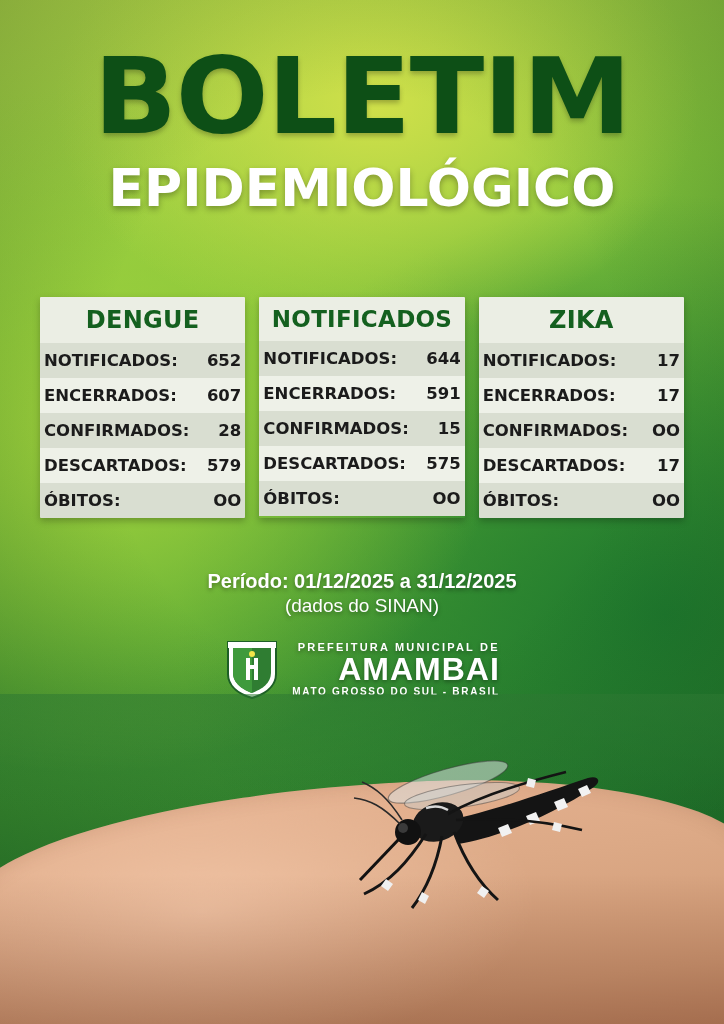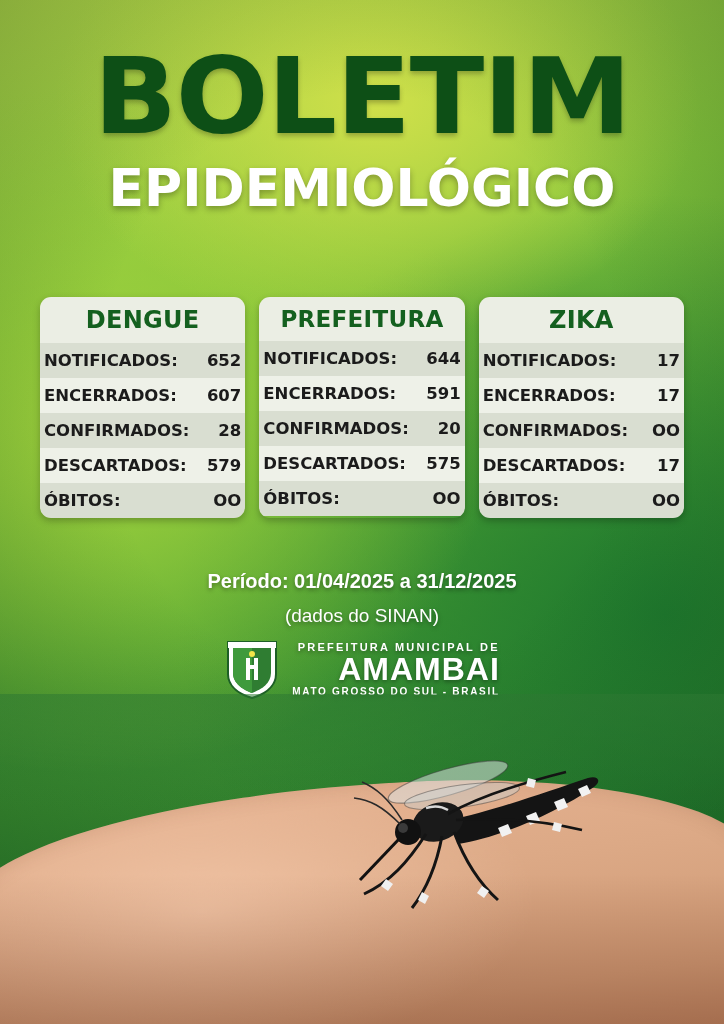--- a/index.html
+++ b/index.html
@@ -52,21 +52,21 @@
   
   .cards {
     position:absolute;
     top:297px; left:40px; right:40px;
     display:flex;
     gap:14px;
     justify-content:center;
   }
   .card {
     flex:1 1 0;
-    border-radius:11px;
+    border-radius:1px;
     overflow:hidden;
     box-shadow:0 3px 7px rgba(0,0,0,0.25);
   }
   .card-title {
     background:#ebeee4;
     text-align:center;
     font-size:24px;
     font-weight:bold;
     color:#14601f;
     padding:9px 0 9px;
@@ -93,21 +93,21 @@
     position:absolute;
     top:570px; left:0; right:0;
     text-align:center;
     color:#ffffff;
     font-size:20px;
     font-weight:bold;
     text-shadow:0 2px 4px rgba(0,0,0,0.35);
   }
   .period .line2 {
     display:block;
-    margin-top:12px;
+    margin-top:2px;
     font-weight:normal;
     font-size:19px;
   }
   
   .logo-wrap {
     position:absolute;
     top:638px; left:0; right:0;
     display:flex;
     justify-content:center;
     align-items:center;
@@ -192,32 +192,32 @@
         <span class="lbl">DESCARTADOS:</span>
         <span class="val">579</span>
       </div>
       <div class="row">
         <span class="lbl">ÓBITOS:</span>
         <span class="val">OO</span>
       </div>
     </div>
 
     <div class="card chik">
-      <div class="card-title">PREFEITURA</div>
+      <div class="card-title">NOTIFICADOS</div>
       <div class="row">
         <span class="lbl">NOTIFICADOS:</span>
         <span class="val">644</span>
       </div>
       <div class="row">
         <span class="lbl">ENCERRADOS:</span>
         <span class="val">591</span>
       </div>
       <div class="row">
         <span class="lbl">CONFIRMADOS:</span>
-        <span class="val">20</span>
+        <span class="val">15</span>
       </div>
       <div class="row">
         <span class="lbl">DESCARTADOS:</span>
         <span class="val">575</span>
       </div>
       <div class="row">
         <span class="lbl">ÓBITOS:</span>
         <span class="val">OO</span>
       </div>
     </div>
@@ -242,21 +242,21 @@
       </div>
       <div class="row">
         <span class="lbl">ÓBITOS:</span>
         <span class="val">OO</span>
       </div>
     </div>
 
   </div>
 
   <div class="period">
-    <span>Período: 01/04/2025 a 31/12/2025</span>
+    <span>Período: 01/12/2025 a 31/12/2025</span>
     <span class="line2">(dados do SINAN)</span>
   </div>
 
   <div class="logo-wrap">
     <div class="crest">
       <svg width="56" height="62" viewBox="0 0 56 62">
         <path d="M4 4 H52 V36 C52 50 38 57 28 60 C18 57 4 50 4 36 Z" fill="#ffffff" stroke="#1d5f26" stroke-width="2"></path>
         <path d="M9 9 H47 V35 C47 46 36 52 28 55 C20 52 9 46 9 35 Z" fill="#2f7d32"></path>
         <path d="M9 9 H28 V55 C20 52 9 46 9 35 Z" fill="#3f9a3c"></path>
         <rect x="22" y="20" width="4" height="22" fill="#ffffff"></rect>

